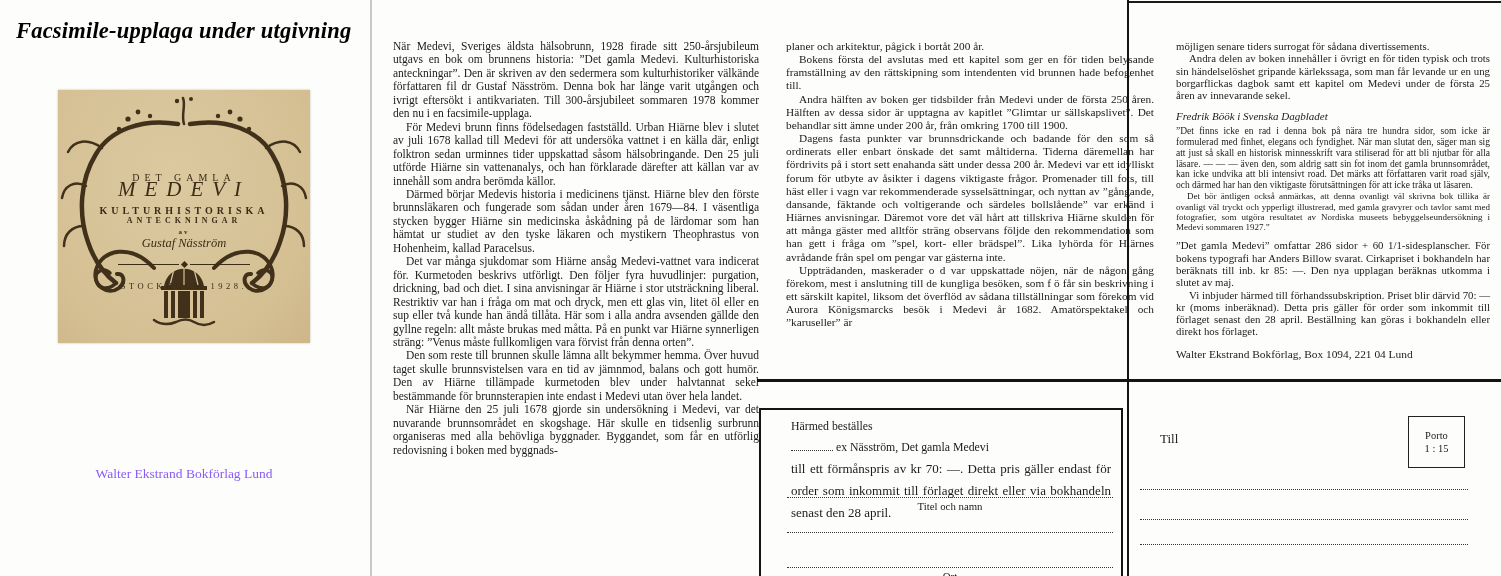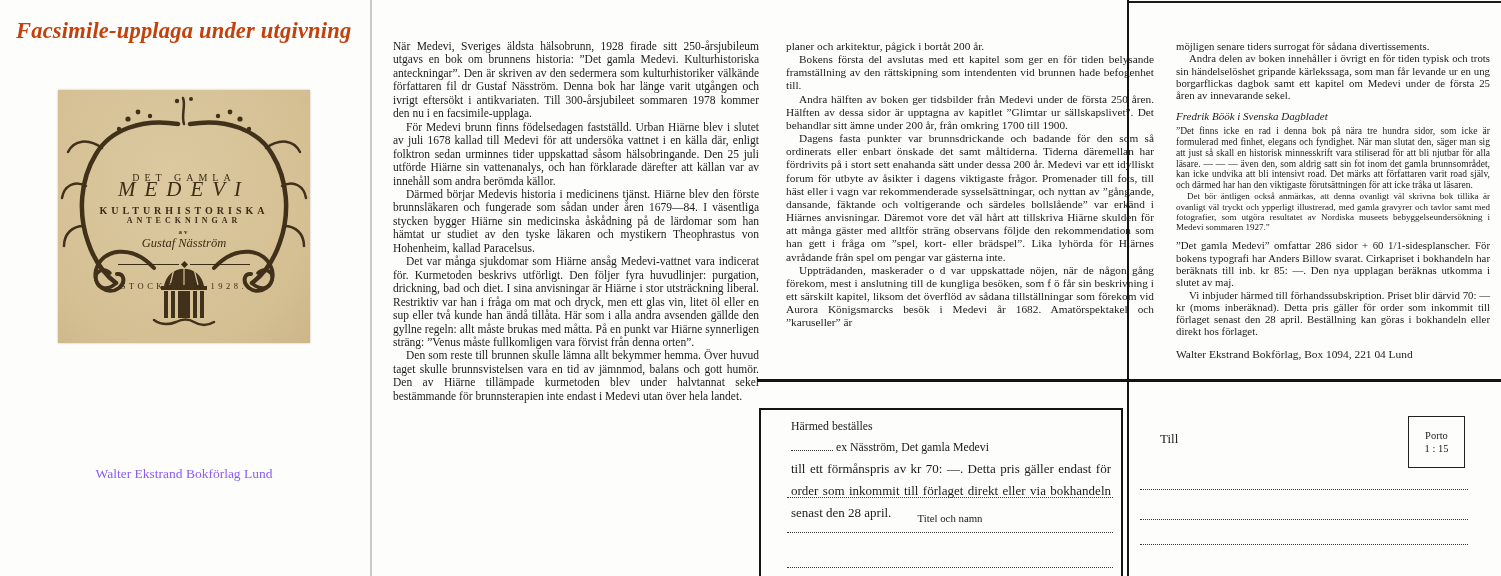--- a/index.html
+++ b/index.html
@@ -9,21 +9,21 @@
     width:1501px; height:576px;
     background:#fdfdfc;
     overflow:hidden;
     font-family:"Liberation Serif","DejaVu Serif",serif;
     color:#1b1b1b;
   }
   
   .heading {
     position:absolute; left:16px; top:18px; width:352px;
     font-size:22.5px; font-weight:bold; font-style:italic;
-    letter-spacing:.2px; color:#c2410c;
+    letter-spacing:.2px; color:#000000;
   }
   .fold-line {
     position:absolute; left:370px; top:0; width:2px; height:576px;
     background:#c9c9c9;
   }
   .cover {
     position:absolute; left:58px; top:90px; width:252px; height:253px;
     background:radial-gradient(ellipse at 45% 35%, #dcc9a0 0%, #d5c094 70%, #cdb789 100%);
     box-shadow:0 0 2px rgba(120,100,60,.4);
   }
@@ -64,21 +64,21 @@
   .order-box {
     position:absolute; left:759px; top:408px; width:364px; height:191px;
     border:2.4px solid #141414; border-bottom:none;
   }
   .order-intro { position:absolute; left:30px; top:9px; font-size:11.8px; }
   .qty-row { position:absolute; left:30px; top:30px; font-size:11.8px; white-space:nowrap; }
   .dots { display:inline-block; width:42px; height:9px; border-bottom:1.6px dotted #333; vertical-align:baseline; }
   .order-terms { position:absolute; left:30px; top:48px; width:320px; font-size:13px; line-height:22px; text-align:justify; }
   .field-row { position:absolute; left:26px; width:326px; }
   .field-row .fline { height:0; border-top:1.7px dotted #333; }
-  .field-row .flabel { text-align:center; font-size:10.8px; margin-top:14px; }
+  .field-row .flabel { text-align:center; font-size:10.8px; margin-top:2px; }
   .fr-0 { top:87px; } .fr-1 { top:122px; } .fr-2 { top:157px; }
   
   .to-label { position:absolute; left:1160px; top:431px; font-size:13px; }
   .porto-box {
     position:absolute; left:1408px; top:416px; width:57px; height:52px;
     border:1.6px solid #222; display:flex; flex-direction:column;
     align-items:center; justify-content:center; font-size:10.5px; line-height:13px;
   }
   .addr-line { position:absolute; left:1140px; width:328px; height:0; border-top:1.7px dotted #333; }
   .al-0 { top:489px; } .al-1 { top:519px; } .al-2 { top:544px; }
@@ -145,20 +145,21 @@
 </div>
 
 <div class="publisher-line">Walter Ekstrand Bokförlag Lund</div>
 
 <div class="col col-1">
   <p>När Medevi, Sveriges äldsta hälsobrunn, 1928 firade sitt 250-årsjubileum utgavs en bok om brunnens historia: ”Det gamla Medevi. Kulturhistoriska anteckningar”. Den är skriven av den sedermera som kulturhistoriker välkände författaren fil dr Gustaf Näsström. Denna bok har länge varit utgången och ivrigt eftersökt i antikvariaten. Till 300-årsjubileet sommaren 1978 kommer den nu i en facsimile-upplaga.</p>
   <p class="ind">För Medevi brunn finns födelsedagen fastställd. Urban Hiärne blev i slutet av juli 1678 kallad till Medevi för att undersöka vattnet i en källa där, enligt folktron sedan urminnes tider uppskattad såsom hälsobringande. Den 25 juli utförde Hiärne sin vattenanalys, och han förklarade därefter att källan var av innehåll som andra berömda källor.</p>
   <p class="ind">Därmed börjar Medevis historia i medicinens tjänst. Hiärne blev den förste brunnsläkaren och fungerade som sådan under åren 1679—84. I väsentliga stycken bygger Hiärne sin medicinska åskådning på de lärdomar som han hämtat ur studiet av den tyske läkaren och mystikern Theophrastus von Hohenheim, kallad Paracelsus.</p>
   <p class="ind">Det var många sjukdomar som Hiärne ansåg Medevi-vattnet vara indicerat för. Kurmetoden beskrivs utförligt. Den följer fyra huvudlinjer: purgation, drickning, bad och diet. I sina anvisningar är Hiärne i stor utsträckning liberal. Restriktiv var han i fråga om mat och dryck, men ett glas vin, litet öl eller en sup eller två kunde han ändå tillåta. Här som i alla andra avsenden gällde den gyllne regeln: allt måste brukas med måtta. På en punkt var Hiärne synnerligen sträng: ”Venus måste fullkomligen vara förvist från denna orten”.</p>
   <p class="ind">Den som reste till brunnen skulle lämna allt bekymmer hemma. Över huvud taget skulle brunnsvistelsen vara en tid av jämnmod, balans och gott humör. Den av Hiärne tillämpade kurmetoden blev under halvtannat sekel bestämmande för brunnsterapien inte endast i Medevi utan över hela landet.</p>
+  <p class="ind">När Hiärne den 25 juli 1678 gjorde sin undersökning i Medevi, var det nuvarande brunnsområdet en skogshage. Här skulle en tidsenlig surbrunn organiseras med alla behövliga byggnader. Byggandet, som får en utförlig redovisning i boken med byggnads-</p>
 </div>
 
 <div class="col col-2">
   <p>planer och arkitektur, pågick i bortåt 200 år.</p>
   <p class="ind">Bokens första del avslutas med ett kapitel som ger en för tiden belysande framställning av den rättskipning som intendenten vid brunnen hade befogenhet till.</p>
   <p class="ind">Andra hälften av boken ger tidsbilder från Medevi under de första 250 åren. Hälften av dessa sidor är upptagna av kapitlet ”Glimtar ur sällskapslivet”. Det behandlar sitt ämne under 200 år, från omkring 1700 till 1900.</p>
   <p class="ind">Dagens fasta punkter var brunnsdrickande och badande för den som så ordinerats eller enbart önskade det samt måltiderna. Tiderna däremellan har fördrivits på i stort sett enahanda sätt under dessa 200 år. Medevi var ett idylliskt forum för utbyte av åsikter i dagens viktigaste frågor. Promenader till fots, till häst eller i vagn var rekommenderade sysselsättningar, och nyttan av ”gångande, dansande, fäktande och voltigerande och särdeles bollslående” var erkänd i Hiärnes anvisningar. Däremot vore det väl hårt att tillskriva Hiärne skulden för att många gäster med alltför sträng observans följde den rekommendation som han gett i fråga om ”spel, kort- eller brädspel”. Lika lyhörda för Hiärnes avrådande från spel om pengar var gästerna inte.</p>
   <p class="ind">Uppträdanden, maskerader o d var uppskattade nöjen, när de någon gång förekom, mest i anslutning till de kungliga besöken, som f ö får sin beskrivning i ett särskilt kapitel, liksom det överflöd av sådana tillställningar som förekom vid Aurora Königsmarcks besök i Medevi år 1682. Amatörspektakel och ”karuseller” är</p>
 </div>
 

